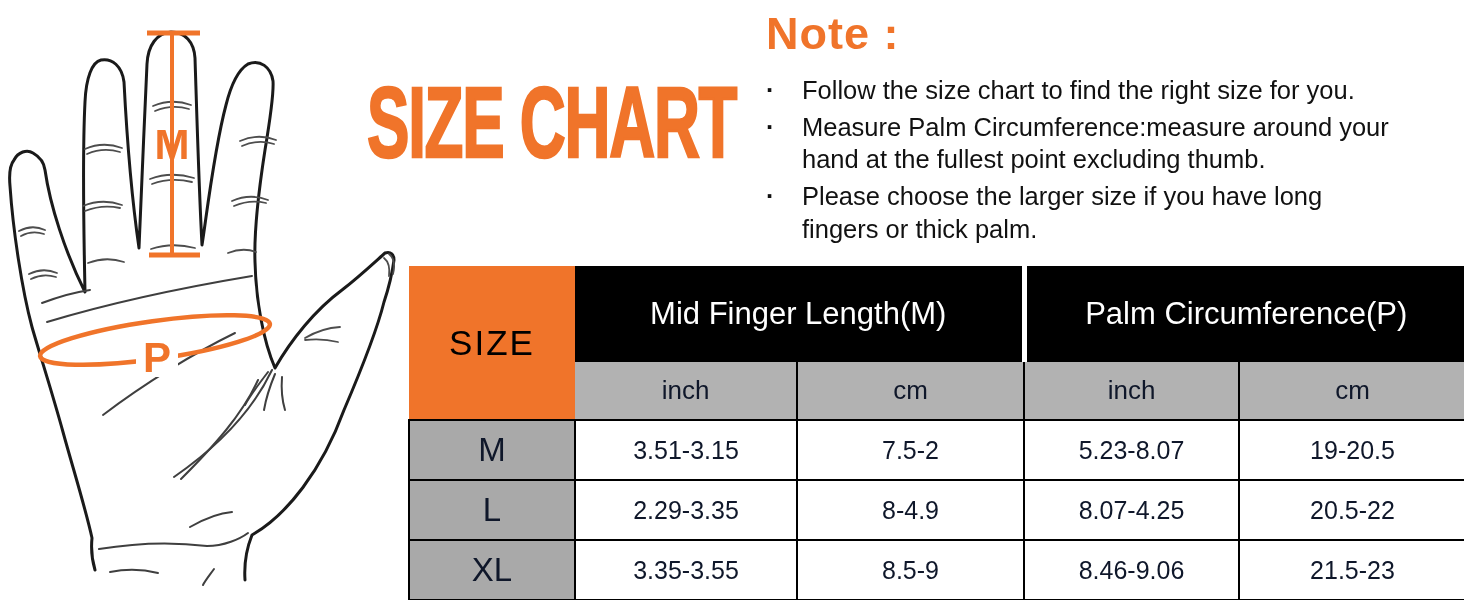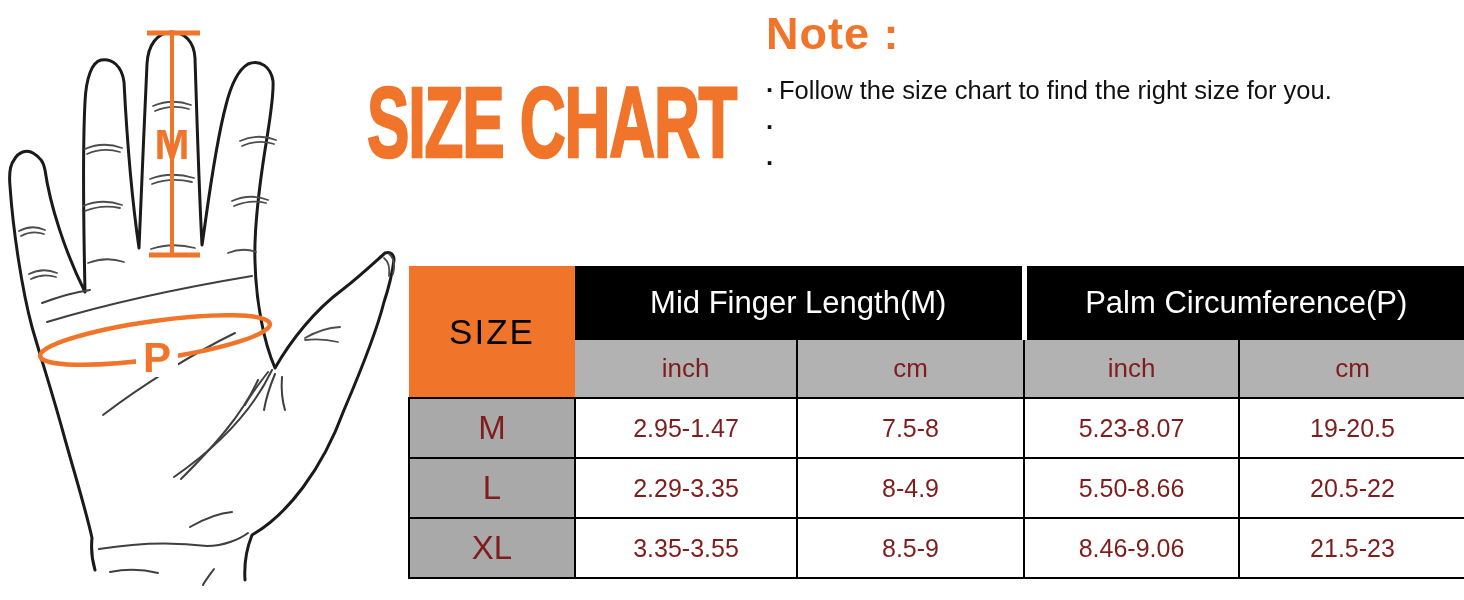--- a/index.html
+++ b/index.html
@@ -17,32 +17,32 @@
     transform:scaleX(0.63);transform-origin:0 0;white-space:nowrap;
   }
   
   .note{position:absolute;left:766px;top:8px;width:700px;}
   .note-heading{
     margin:0 0 14px 0;color:#F0742A;font-size:45px;font-weight:700;letter-spacing:1px;
   }
   .note-bullets{list-style:none;margin:0;padding:0;font-size:25.5px;line-height:1.28;color:#111;}
   .note-bullets li{display:flex;margin:0 0 4px 0;}
   .note-bullets .dot{flex:none;width:13px;font-weight:700;}
-  .note-bullets .bullet-text{white-space:pre-line;}
+  .note-bullets .bullet-text{white-space:pre-line;margin-left:23px;}
   
   table.size-table{
     position:absolute;left:408px;top:266px;width:1057px;
     border-collapse:collapse;table-layout:fixed;
   }
-  .size-table td{padding:0;text-align:center;vertical-align:middle;color:#7f1d1d;}
+  .size-table td{padding:0;text-align:center;vertical-align:middle;color:#0f172a;}
   .size-table .corner{
     background:#F0742A;color:#000000;font-size:35px;letter-spacing:2px;border:none;
   }
   .size-table .head-row td.ghead{
-    height:74px;background:#000;color:#fff;font-size:31px;border:none;
+    height:96px;background:#000;color:#fff;font-size:31px;border:none;
   }
   .size-table .ghead-right{border-left:5px solid #fff !important;}
   .size-table .unit-row td{
     height:57px;background:#B2B2B2;font-size:26px;
     border:2px solid #000;border-top:none;
   }
   .size-table .unit-row td:first-child{border-left:none;}
   .size-table tr.row td{
     height:58px;border:2px solid #000;background:#fff;font-size:25px;
   }
@@ -133,23 +133,27 @@
 
 <div class="note">
   <h2 class="note-heading">Note :</h2>
   <ul class="note-bullets">
       <li>
         <span class="dot">·</span>
         <span class="bullet-text">Follow the size chart to find the right size for you.</span>
       </li>
       <li>
         <span class="dot">·</span>
+        <span class="bullet-text">Measure Palm Circumference:measure around your
+hand at the fullest point excluding thumb.</span>
       </li>
       <li>
         <span class="dot">·</span>
+        <span class="bullet-text">Please choose the larger size if you have long
+fingers or thick palm.</span>
       </li>
     </ul>
 </div>
 
 <table class="size-table">
   <colgroup>
     <col style="width:166px">
       <col style="width:222px">
       <col style="width:227px">
     <col style="width:215px">
@@ -162,30 +166,30 @@
       <td class="ghead ghead-right" colspan="2">Palm Circumference(P)</td>
     </tr>
     <tr class="unit-row">
         <td>inch</td>
         <td>cm</td>
         <td>inch</td>
         <td>cm</td>
       </tr>
   <tr class="row">
         <td class="size-label">M</td>
-        <td>2.95-1.47</td>
-        <td>7.5-8</td>
+        <td>3.51-3.15</td>
+        <td>7.5-2</td>
         <td>5.23-8.07</td>
         <td>19-20.5</td>
       </tr>
       <tr class="row">
         <td class="size-label">L</td>
         <td>2.29-3.35</td>
         <td>8-4.9</td>
-        <td>5.50-8.66</td>
+        <td>8.07-4.25</td>
         <td>20.5-22</td>
       </tr>
       <tr class="row">
         <td class="size-label">XL</td>
         <td>3.35-3.55</td>
         <td>8.5-9</td>
         <td>8.46-9.06</td>
         <td>21.5-23</td>
       </tr>
     </tbody>

